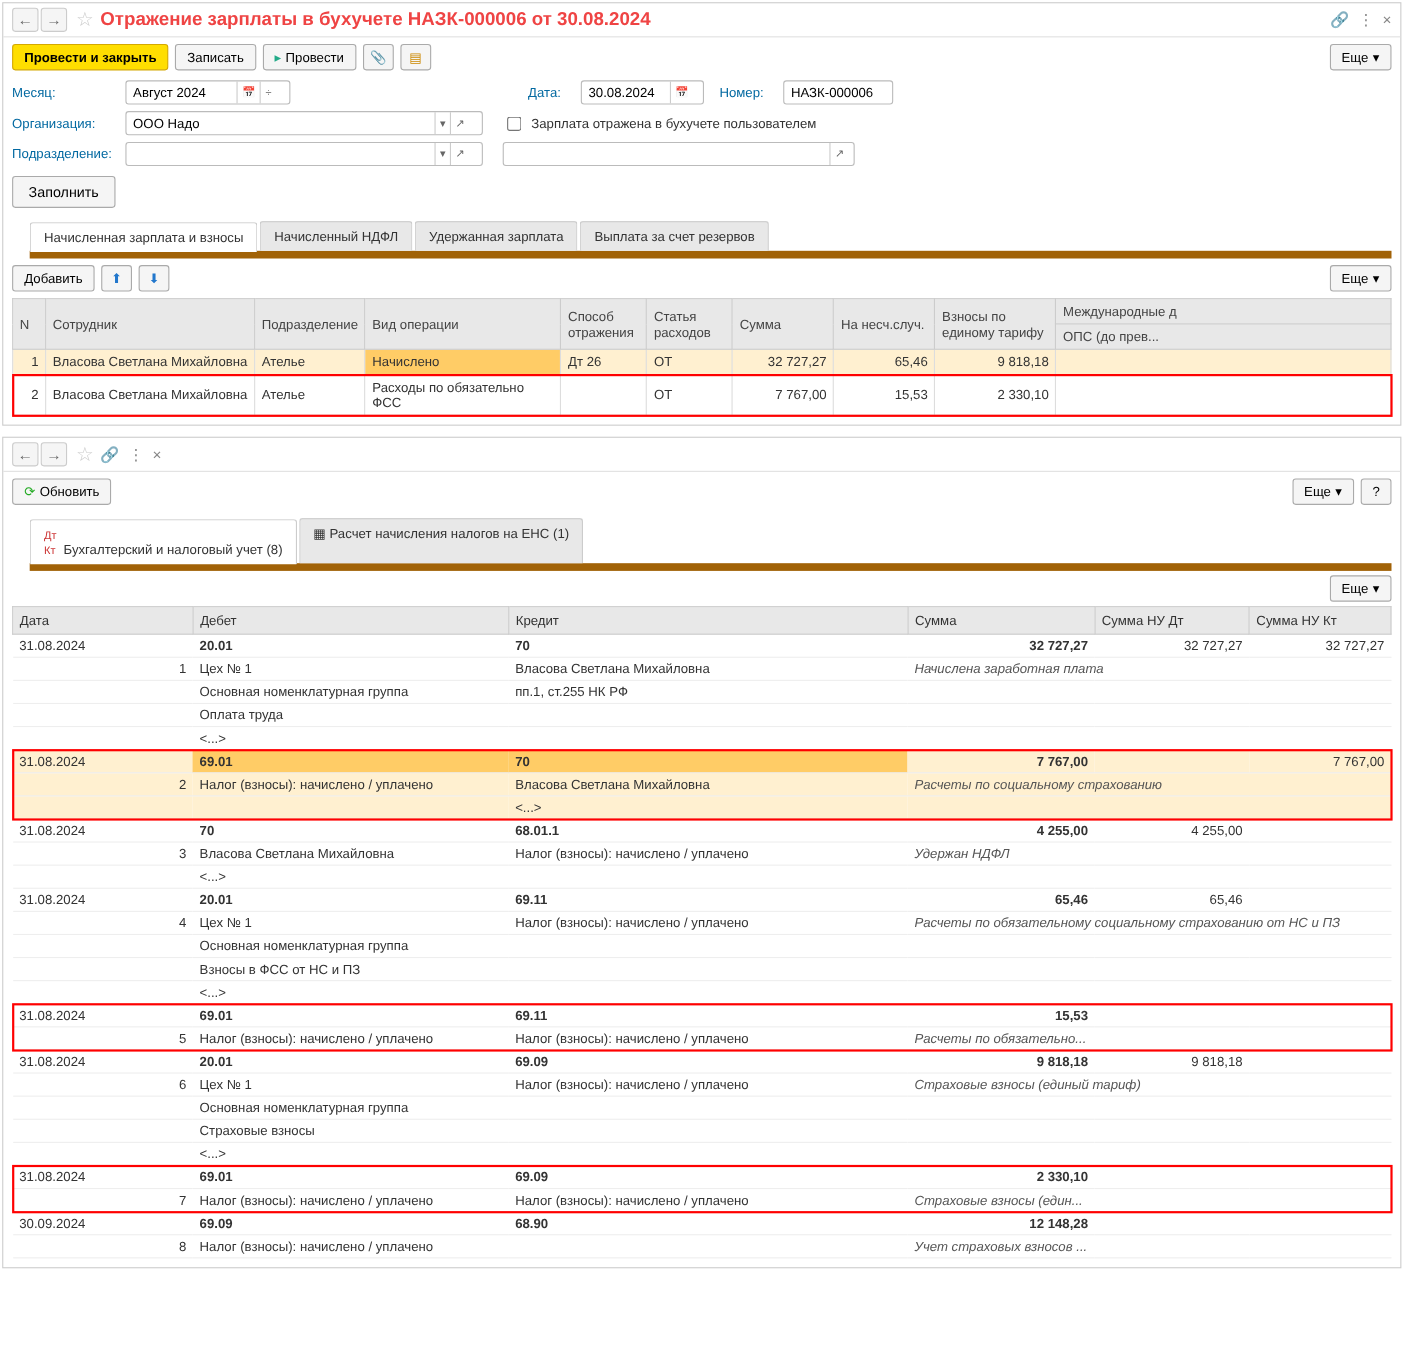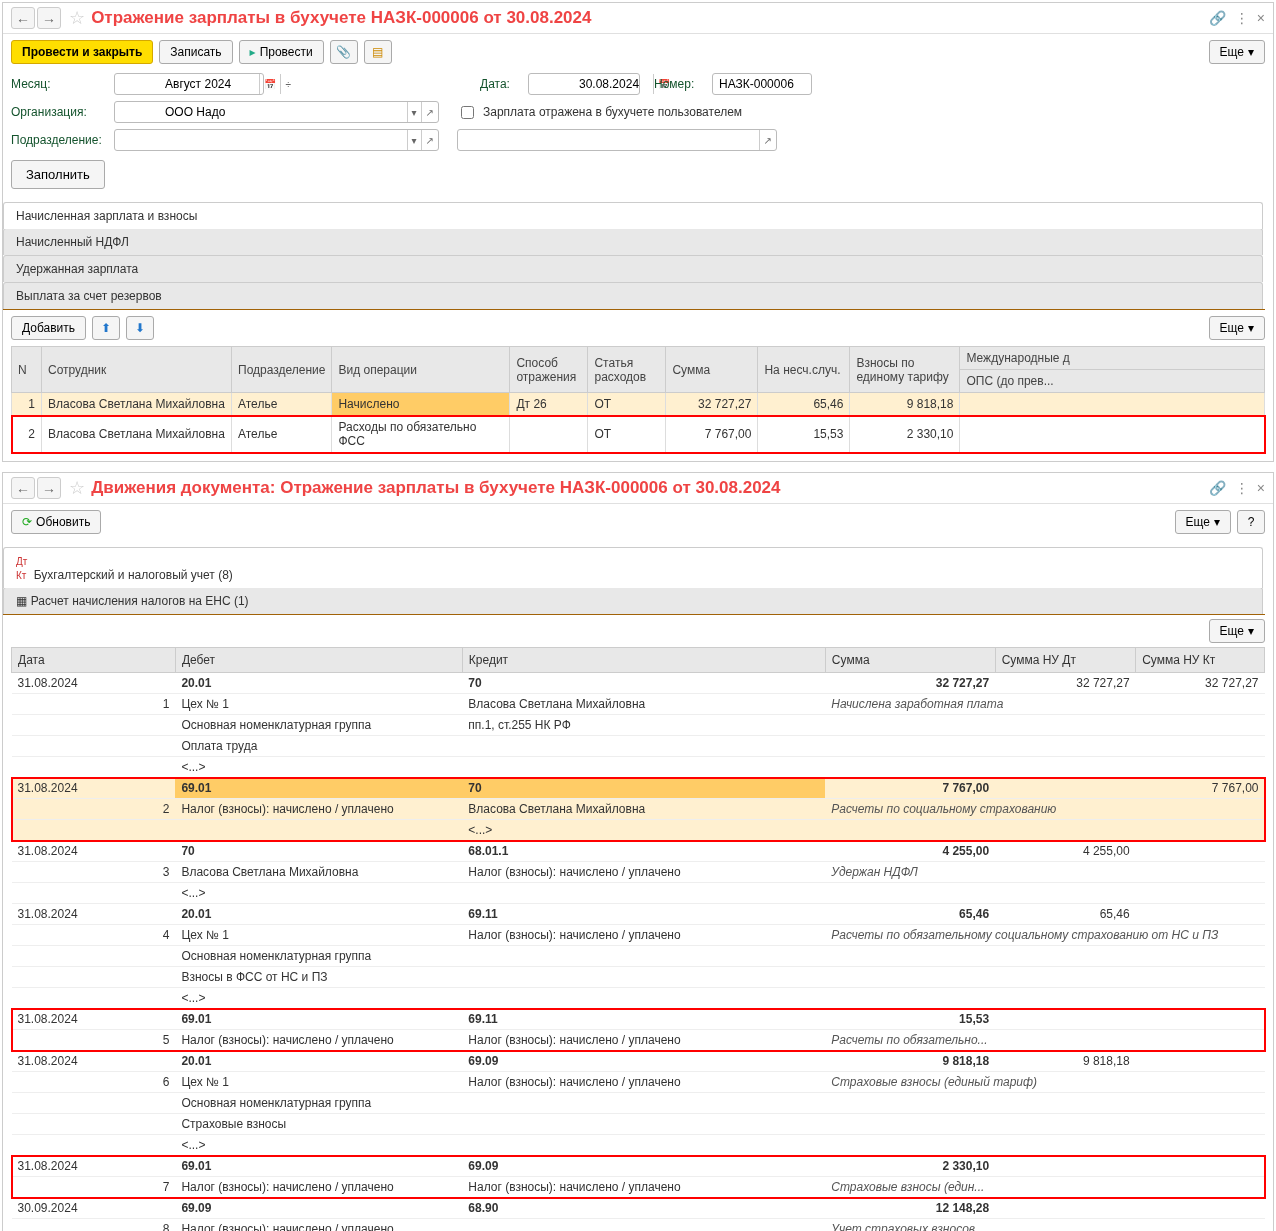--- a/index.html
+++ b/index.html
@@ -10,28 +10,28 @@
 .star { color: #ccc; font-size: 18px; margin: 0 6px; cursor: pointer; }
 .title { font-size: 17px; font-weight: bold; color: #ef4444; flex: 1; }
 .winicons { display: flex; gap: 8px; color: #888; }
 .winicons span { cursor: pointer; font-size: 14px; }
 .toolbar { display: flex; align-items: center; padding: 6px 8px; gap: 6px; justify-content: space-between; }
 .btn { padding: 4px 10px; border: 1px solid #aaa; border-radius: 3px; background: #f5f5f5; cursor: pointer; font-size: 12px; display: inline-flex; align-items: center; gap: 4px; }
 .btn-primary { background: #ffde00; border-color: #d4a800; font-weight: bold; }
 .btn-icon { padding: 4px 6px; width: 28px; justify-content: center; }
 .spacer { flex: 1; }
 .form-row { display: flex; align-items: center; padding: 3px 8px; gap: 8px; }
-.label { min-width: 95px; color: #14532d; }
-.input-combo { display: flex; align-items: center; border: 1px solid #bbb; background: #fff; height: 22px; border-radius: 3px; padding-left: 44px; }
+.label { min-width: 95px; color: #0369a1; }
+.input-combo { display: flex; align-items: center; border: 1px solid #bbb; background: #fff; height: 22px; border-radius: 3px; }
 .input-text { border: none; padding: 2px 6px; font-size: 12px; outline: none; background: transparent; }
 .input-btn { border-left: 1px solid #ccc; padding: 0 4px; color: #666; cursor: pointer; font-size: 10px; height: 100%; display: flex; align-items: center; }
 .checkbox-row { display: flex; align-items: center; gap: 6px; }
 .fill-btn-row { padding: 6px 8px; text-decoration: underline; }
 .btn-fill { padding: 6px 14px; font-size: 13px; }
-.tabs { display: flex; border-bottom: 1px solid #a16207; margin: 6px 8px 0 0; flex-direction: column; }
+.tabs { display: flex; border-bottom: 7px solid #a16207; margin: 6px 8px 0 24px; }
 .tab { padding: 6px 12px; border: 1px solid #ccc; border-bottom: none; background: #e8e8e8; margin-right: 2px; cursor: pointer; font-size: 12px; border-radius: 3px 3px 0 0; }
 .tab.active { background: #fff; position: relative; top: 1px; }
 .subtoolbar { display: flex; padding: 6px 8px; gap: 6px; align-items: center; }
 .table { width: calc(100% - 16px); margin: 0 8px 8px 8px; border-collapse: collapse; font-size: 12px; }
 .table th { background: #e8e8e8; border: 1px solid #ccc; padding: 4px 6px; text-align: left; font-weight: normal; color: #444; }
 .table td { border: 1px solid #ddd; padding: 4px 6px; }
 .table .num { text-align: right; }
 .row-hl { background: #fff0d0; }
 .cell-sel { background: #ffcc66; }
 .red-frame { outline: 2px solid red; outline-offset: -1px; }
@@ -209,21 +209,20 @@
         </tr>
       </tbody>
   </table>
 </div>
 
 <div class="window window2">
   <div class="titlebar">
     <div class="navbtn">←</div>
     <div class="navbtn">→</div>
     <span class="star">☆</span>
-    <span class="title">Движения документа: Отражение зарплаты в бухучете НАЗК-000006 от 30.08.2024</span>
     <div class="winicons">
       <span>🔗</span>
       <span>⋮</span>
       <span>×</span>
     </div>
   </div>
 
   <div class="toolbar">
     <button class="btn">
       <span style="color:#2a2">⟳</span>

